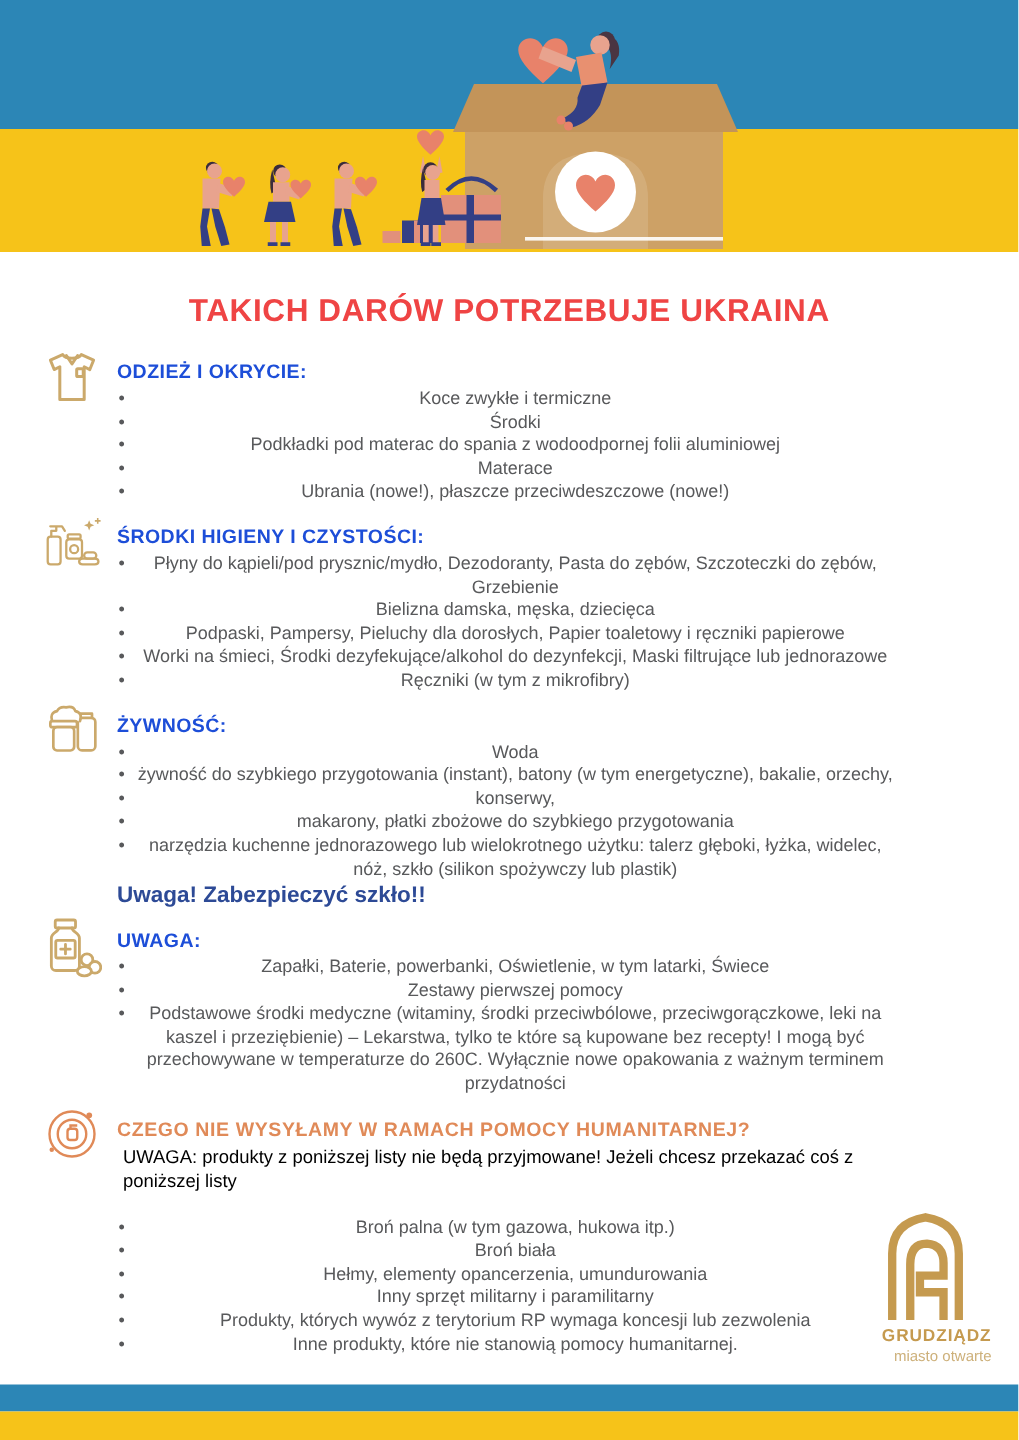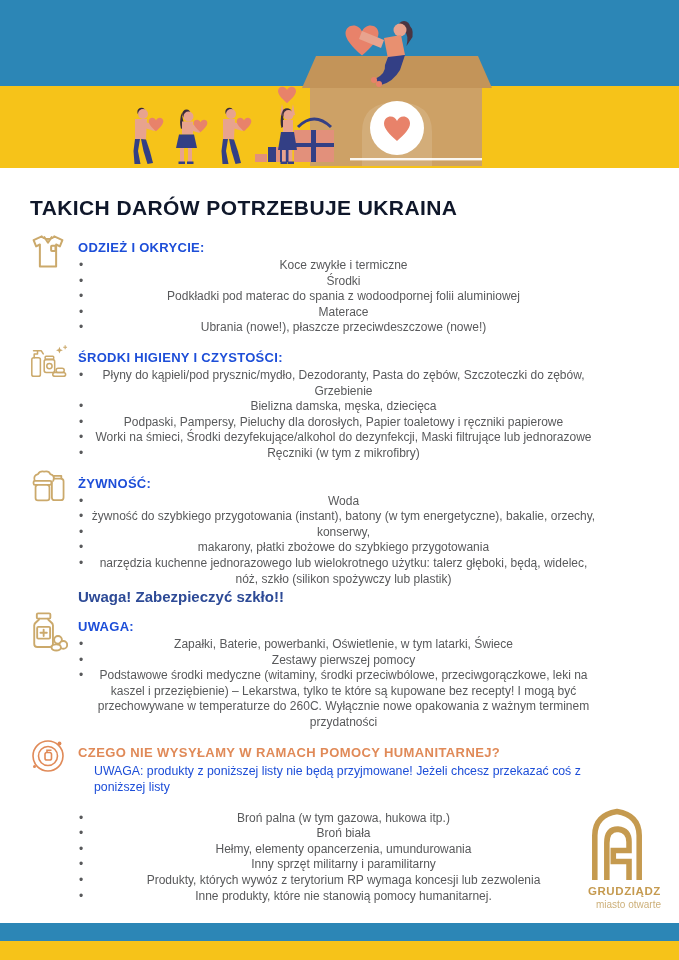--- a/index.html
+++ b/index.html
@@ -1,29 +1,29 @@
 <!DOCTYPE html>
 <html><head>
 <meta charset="utf-8">
 <style>
   html,body{margin:0;padding:0;}
   body{width:679px;height:960px;background:#fff;font-family:"Liberation Sans",sans-serif;position:relative;overflow:hidden;}
   .page{width:679px;height:960px;position:relative;}
   .banner{display:block;width:679px;height:168px;}
-  h1.title{color:#0f172a;text-align:left;font-weight:bold;font-size:21px;letter-spacing:.4px;margin:28px 30px 20px;}
+  h1.title{color:#ef4444;text-align:center;font-weight:bold;font-size:21px;letter-spacing:.4px;margin:28px 30px 20px;}
   .content{margin:0 40px 0 78px;width:520px;}
   .section{position:relative;margin-bottom:14px;}
   .sec-icon{position:absolute;left:-50px;top:-10px;}
   h2.sec-heading{margin:0 0 3px;font-size:13px;color:#1d4ed8;letter-spacing:.3px;}
   ul.items{margin:0;padding:0;list-style:none;font-size:12px;line-height:15.6px;color:#58595B;text-align:center;}
   ul.items li{position:relative;padding-left:11px;}
   ul.items li::before{content:"\2022";position:absolute;left:1px;color:#58595B;}
   p.note{margin:1px 0 0;font-size:15px;font-weight:bold;color:#2D4A96;}
   .excluded h2.sec-heading{color:#E08A58;letter-spacing:.4px;}
-  .excluded .intro{margin:2px 16px 16px;font-size:12.3px;line-height:16px;color:#1d4ed8;max-width:545px;}
+  .excluded .intro{margin:2px 4px 16px;font-size:12.3px;line-height:16px;color:#000000;max-width:545px;}
   .logo{position:absolute;right:18px;top:806px;width:88px;text-align:right;}
   .logo svg{display:block;margin:0 auto;}
   .logo-name{color:#C59A4F;font-weight:bold;font-size:11.5px;letter-spacing:.6px;margin-top:5px;}
   .logo-tagline{color:#CDB07A;font-size:10px;margin-top:2px;}
   .stripe-blue{position:absolute;left:0;right:0;bottom:19px;height:18px;background:#2C86B6;}
   .stripe-yellow{position:absolute;left:0;right:0;bottom:0;height:19px;background:#F6C319;}
 </style>
 </head>
 <body>
 
@@ -198,21 +198,21 @@
       <section class="section">
       <svg class="sec-icon" width="40" height="44">
           <use href="#food-jar-icon"></use>
         </svg>
       <h2 class="sec-heading">ŻYWNOŚĆ:</h2>
       <ul class="items">
           <li>Woda</li>
           <li>żywność do szybkiego przygotowania (instant), batony (w tym energetyczne), bakalie, orzechy,</li>
           <li>konserwy,</li>
           <li>makarony, płatki zbożowe do szybkiego przygotowania</li>
-          <li>narzędzia kuchenne jednorazowego lub wielokrotnego użytku: talerz głęboki, będą, widelec, nóż, szkło (silikon spożywczy lub plastik)</li>
+          <li>narzędzia kuchenne jednorazowego lub wielokrotnego użytku: talerz głęboki, łyżka, widelec, nóż, szkło (silikon spożywczy lub plastik)</li>
         </ul>
     <p class="note">Uwaga! Zabezpieczyć szkło!!</p>
       </section>
       <section class="section">
       <svg class="sec-icon" width="40" height="44">
           <use href="#medicine-icon"></use>
         </svg>
       <h2 class="sec-heading">UWAGA:</h2>
       <ul class="items">
           <li>Zapałki, Baterie, powerbanki, Oświetlenie, w tym latarki, Świece</li>

